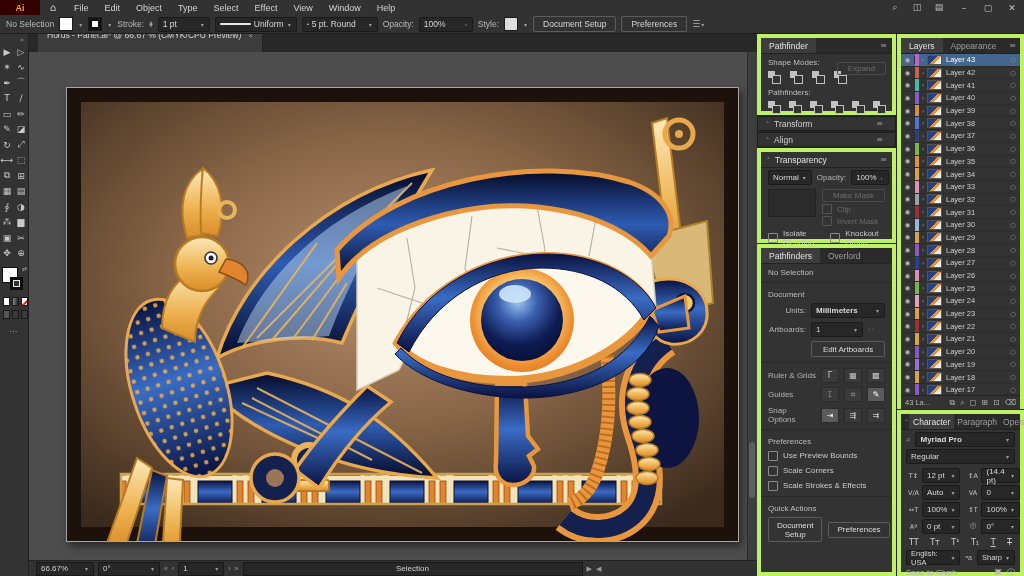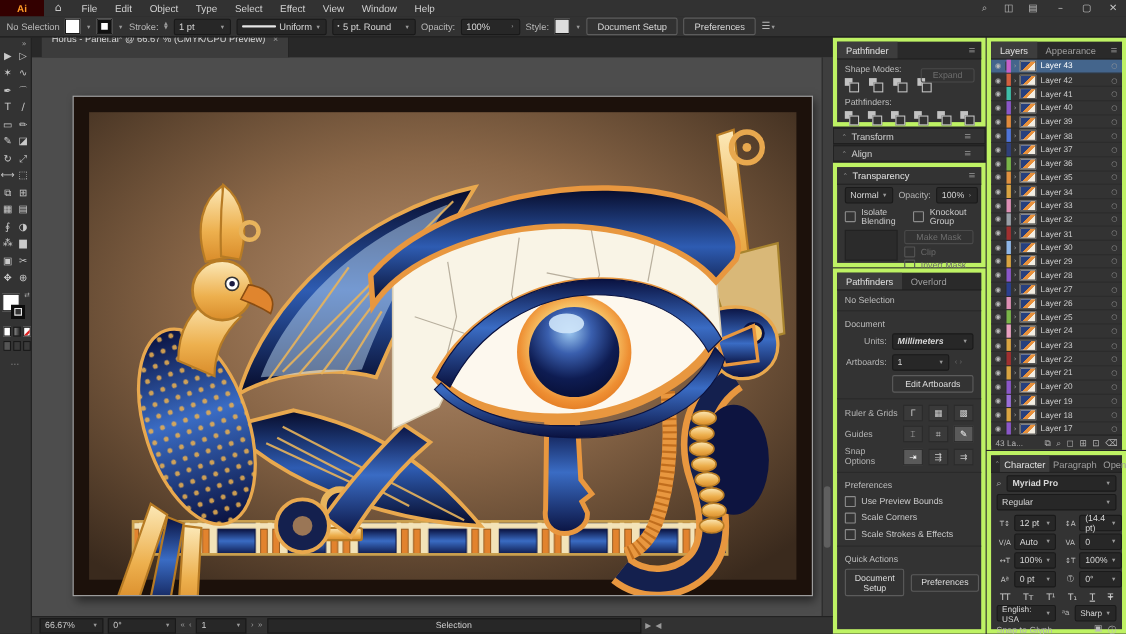--- a/index.html
+++ b/index.html
@@ -493,61 +493,61 @@
     <span class="combo" style="width:50px;">
       <span>Normal</span>
         <span class="dd-arrow icon" style="margin-left:auto;">▾</span>
     </span>
     <span class="lbl">Opacity:</span>
     <span class="combo" style="width:32px;">
       <span>100%</span>
         <span class="dd-arrow" style="margin-left:auto;">›</span>
     </span>
   </div>
-  <div style="display:flex;padding:1px 7px;gap:8px;">
-    <span class="cbrow" style="padding:0;">
-        <span class="cb"></span>
-        <span>Isolate Blending</span>
-      </span>
-    <span class="cbrow" style="padding:0;">
-        <span class="cb"></span>
-        <span>Knockout Group</span>
-      </span>
-  </div>
   <div style="display:flex;padding:2px 7px;gap:6px;">
     <span style="width:46px;height:26px;background:#2b2b2b;border:1px solid #222;"></span>
     <span style="display:flex;flex-direction:column;gap:2px;">
       <span class="ghost-btn" style="text-align:center;">Make Mask</span>
       <span class="cbrow dim" style="padding:0;">
           <span class="cb dim"></span>
           <span>Clip</span>
         </span>
       <span class="cbrow dim" style="padding:0;">
           <span class="cb dim"></span>
           <span>Invert Mask</span>
         </span>
     </span>
   </div>
+  <div style="display:flex;padding:1px 7px;gap:8px;">
+    <span class="cbrow" style="padding:0;">
+        <span class="cb"></span>
+        <span>Isolate Blending</span>
+      </span>
+    <span class="cbrow" style="padding:0;">
+        <span class="cb"></span>
+        <span>Knockout Group</span>
+      </span>
+  </div>
   <div class="cbrow" style="padding-top:1px;">
       <span class="cb"></span>
       <span style="font-size:7.5px;">Opacity &amp; Mask Define Knockout Shape</span>
     </div>
 </div>
 
 <div class="panel" style="left:757px;top:244px;width:139px;height:332px;">
   <div class="ptabs">
     <span class="ptab active">Pathfinders</span>
     <span class="ptab">Overlord</span>
   </div>
   <div class="sect-label">No Selection</div>
   <div class="divider"></div>
   <div class="sect-label">Document</div>
   <div class="prop-row">
     <span class="lbl" style="width:38px;text-align:right;">Units:</span>
-    <span class="combo" style="flex:1;font-style:italic;">
+    <span class="combo" style="flex:1;">
       <span style="font-weight:bold;">Millimeters</span>
         <span class="dd-arrow icon" style="margin-left:auto;">▾</span>
     </span>
   </div>
   <div class="prop-row">
     <span class="lbl" style="width:38px;text-align:right;">Artboards:</span>
     <span class="combo" style="width:42px;">
       <span>1</span>
         <span class="dd-arrow icon" style="margin-left:auto;">▾</span>
     </span>

